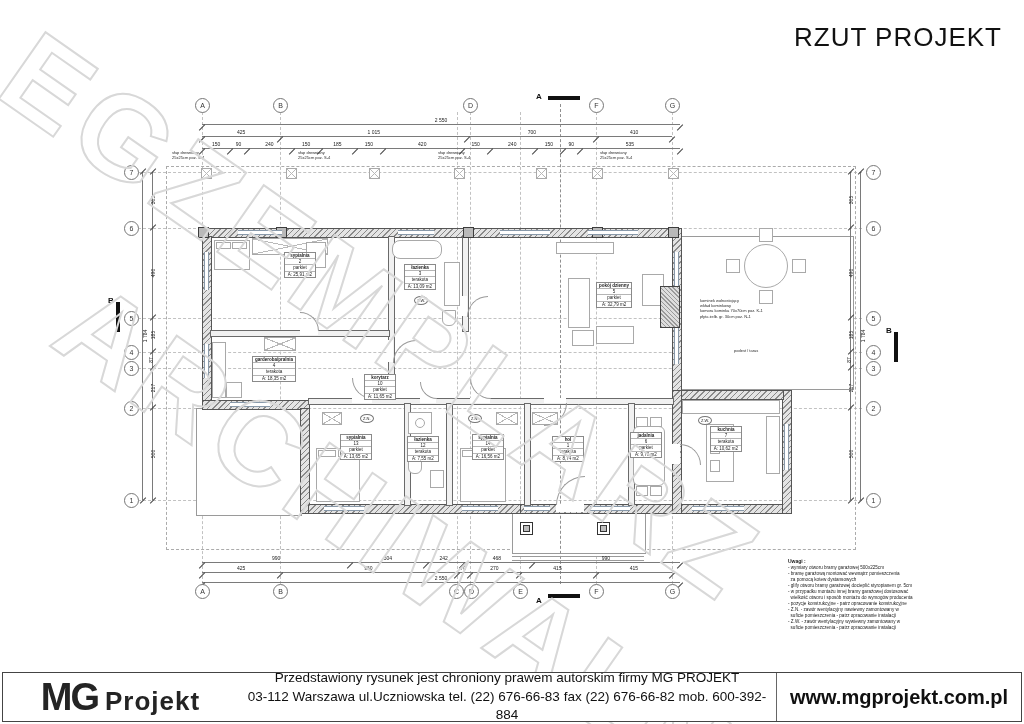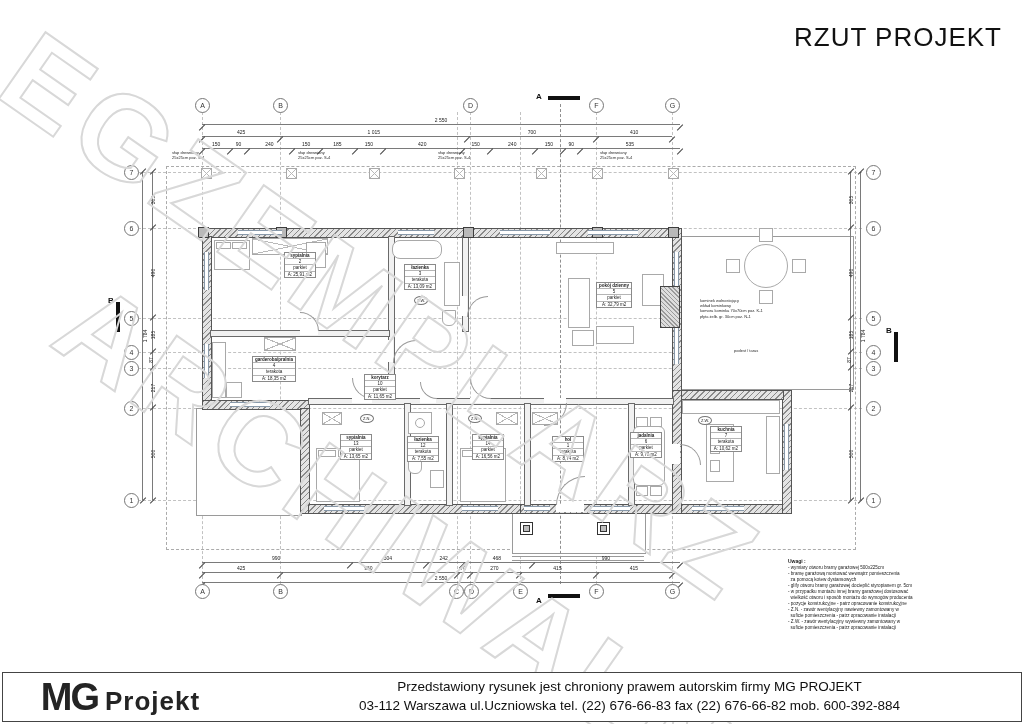--- a/index.html
+++ b/index.html
@@ -533,13 +533,14 @@
 
 <div class="footer">
   <div class="logo">
     <span class="mg">MG</span>
     <span class="pro">Projekt</span>
   </div>
   <div class="fcenter">
     <div>Przedstawiony rysunek jest chroniony prawem autorskim firmy MG PROJEKT</div>
     <div>03-112 Warszawa ul.Uczniowska   tel. (22) 676-66-83 fax (22) 676-66-82 mob. 600-392-884</div>
   </div>
+  <div class="furl">www.mgprojekt.com.pl</div>
 </div>
 
 </body></html>

